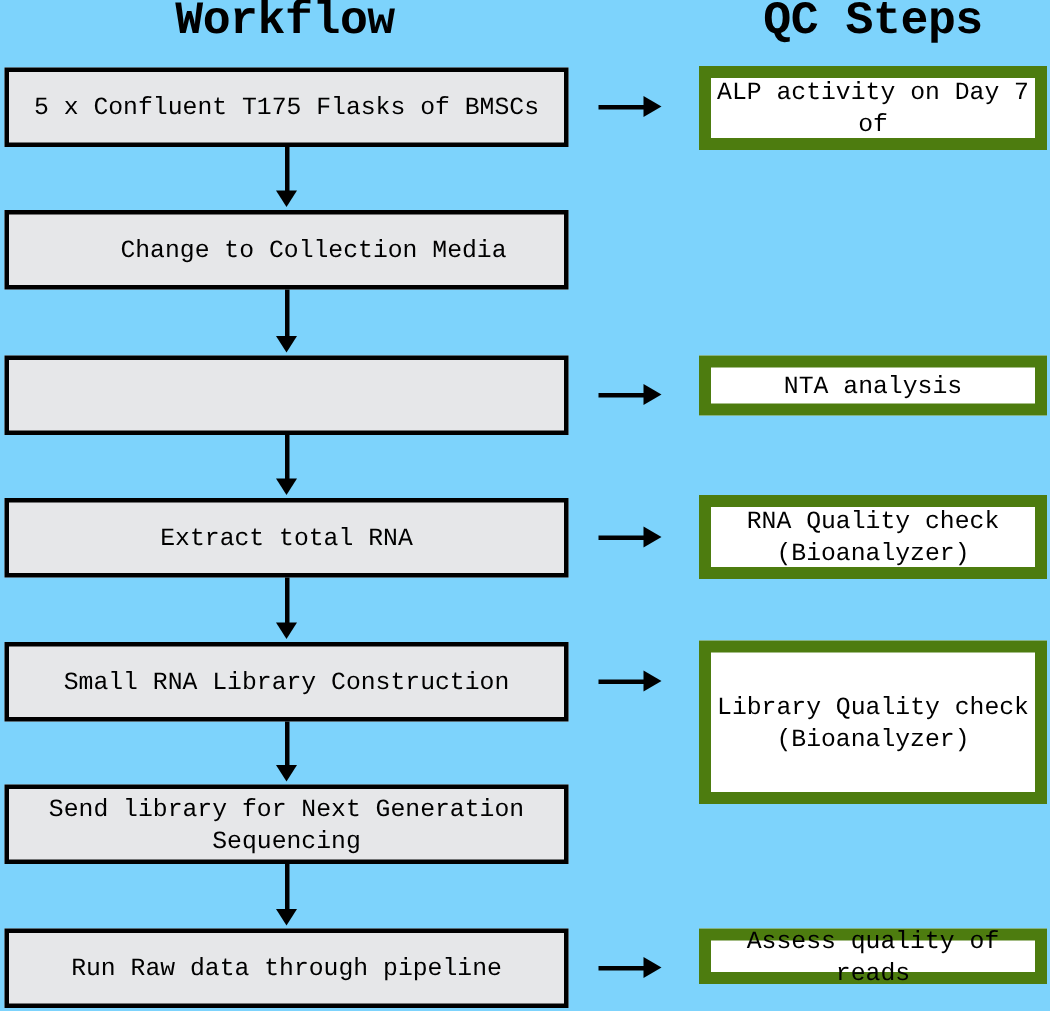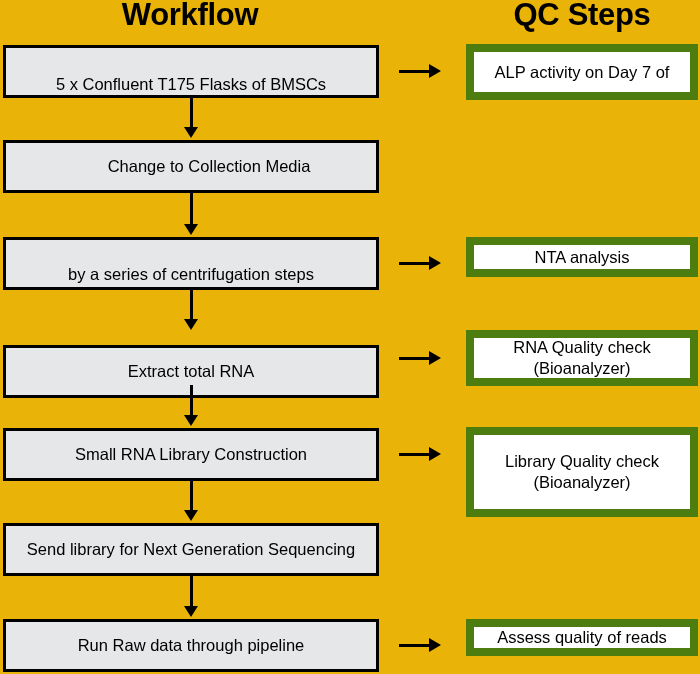--- a/index.html
+++ b/index.html
@@ -8,22 +8,23 @@
     background: #ffffff;
   }
   body {
     font-family: "Liberation Sans", sans-serif;
     -webkit-font-smoothing: antialiased;
   }
   #canvas {
     position: relative;
     width: 700px;
     height: 674px;
-    background: #eab308;
+    background: #7dd3fc;
     overflow: hidden;
+    font-family: Liberation Mono, monospace;
   }
 
   .col-title {
     position: absolute;
     font-weight: bold;
     font-size: 31px;
     line-height: 34px;
     color: #000000;
     letter-spacing: -0.3px;
     white-space: nowrap;
@@ -102,36 +103,35 @@
   }
 </style>
 </head>
 <body>
 
 <div id="canvas">
 
   <div class="col-title" id="title-workflow">Workflow</div>
   <div class="col-title" id="title-qc">QC Steps</div>
 
-  <div class="wf-box" style="top:45px; height:53px;align-items:flex-end;">
+  <div class="wf-box" style="top:45px; height:53px;">
     <span class="txt">5 x Confluent T175 Flasks of BMSCs</span>
   </div>
 
   <div class="wf-box" style="top:140px; height:53px;padding-left:36px;">
     <span class="txt">Change to Collection Media</span>
   </div>
 
   <div class="wf-box" style="top:237px; height:53px;">
     <span class="txt">
       <br>
-      <span>by a series of centrifugation steps</span>
-    </span>
-  </div>
-
-  <div class="wf-box" style="top:332px; height:53px;margin-top:13px;">
+    </span>
+  </div>
+
+  <div class="wf-box" style="top:332px; height:53px;">
     <span class="txt">Extract total RNA</span>
   </div>
 
   <div class="wf-box" style="top:428px; height:53px;">
     <span class="txt">Small RNA Library Construction</span>
   </div>
 
   <div class="wf-box" style="top:523px; height:53px;">
     <span class="txt">Send library for Next Generation Sequencing</span>
   </div>
@@ -183,21 +183,21 @@
     <span class="txt">NTA analysis</span>
   </div>
 
   <div class="qc-box" style="top:330px; height:56px;">
     <span class="txt">
       <span>RNA Quality check</span><br>
       <span>(Bioanalyzer)</span>
     </span>
   </div>
 
-  <div class="qc-box" style="top:427px; height:90px;">
+  <div class="qc-box" style="top:427px; height:109px;">
     <span class="txt">
       <span>Library Quality check</span><br>
       <span>(Bioanalyzer)</span><br>
     </span>
   </div>
 
   <div class="qc-box" style="top:619px; height:37px;">
     <span class="txt">Assess quality of reads</span>
   </div>
 

